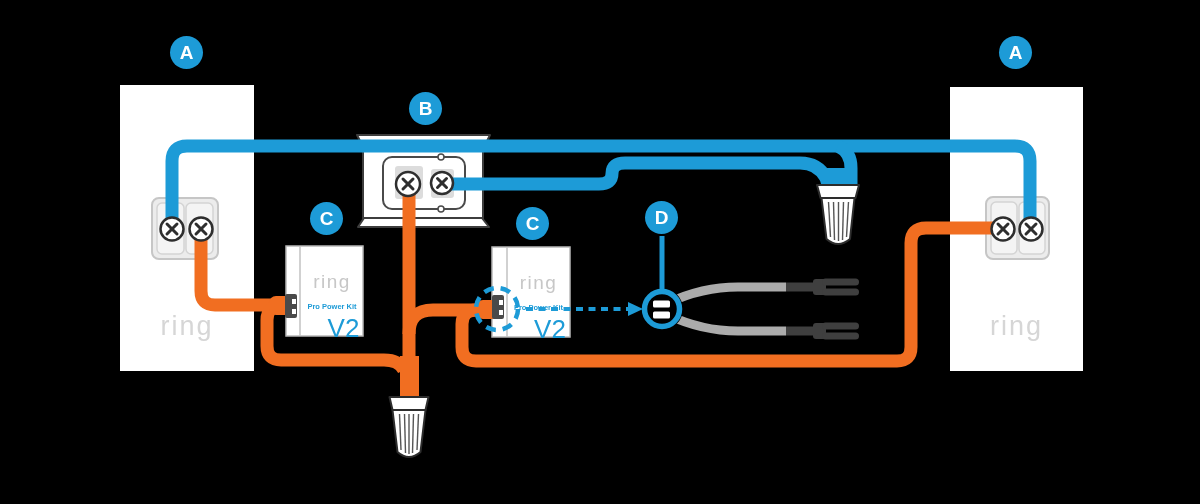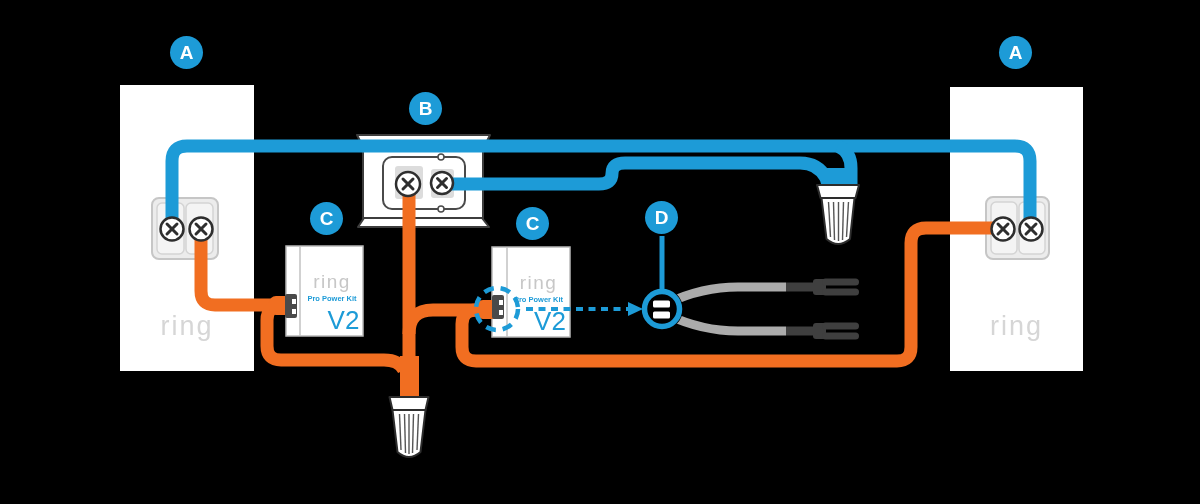--- a/index.html
+++ b/index.html
@@ -13,21 +13,21 @@
     position:absolute;z-index:4;width:33px;height:33px;border-radius:50%;
     background:#1D9BD7;color:#fff;font-weight:bold;font-size:19px;
     display:flex;align-items:center;justify-content:center;
   }
   .brand-doorbell{
     width:134px;text-align:center;font-size:27px;font-weight:400;
     color:#d6d6d6;letter-spacing:2px;
   }
   .kit-text{width:62px;text-align:center;}
   .kit-brand{font-size:19px;color:#c7c7c7;letter-spacing:1.5px;line-height:1;}
-  .kit-product{font-size:7.5px;font-weight:bold;color:#1D9BD7;line-height:1;margin-top:4px;}
+  .kit-product{font-size:7.5px;font-weight:bold;color:#1D9BD7;line-height:1;margin-top:12px;}
   .kit-version{font-size:26px;color:#1D9BD7;line-height:1;margin-top:4px;padding-left:23px;}
 </style>
 </head>
 <body>
 
 <div class="stage">
 
   <svg width="1200" height="504" viewBox="0 0 1200 504">
 
     <g>

